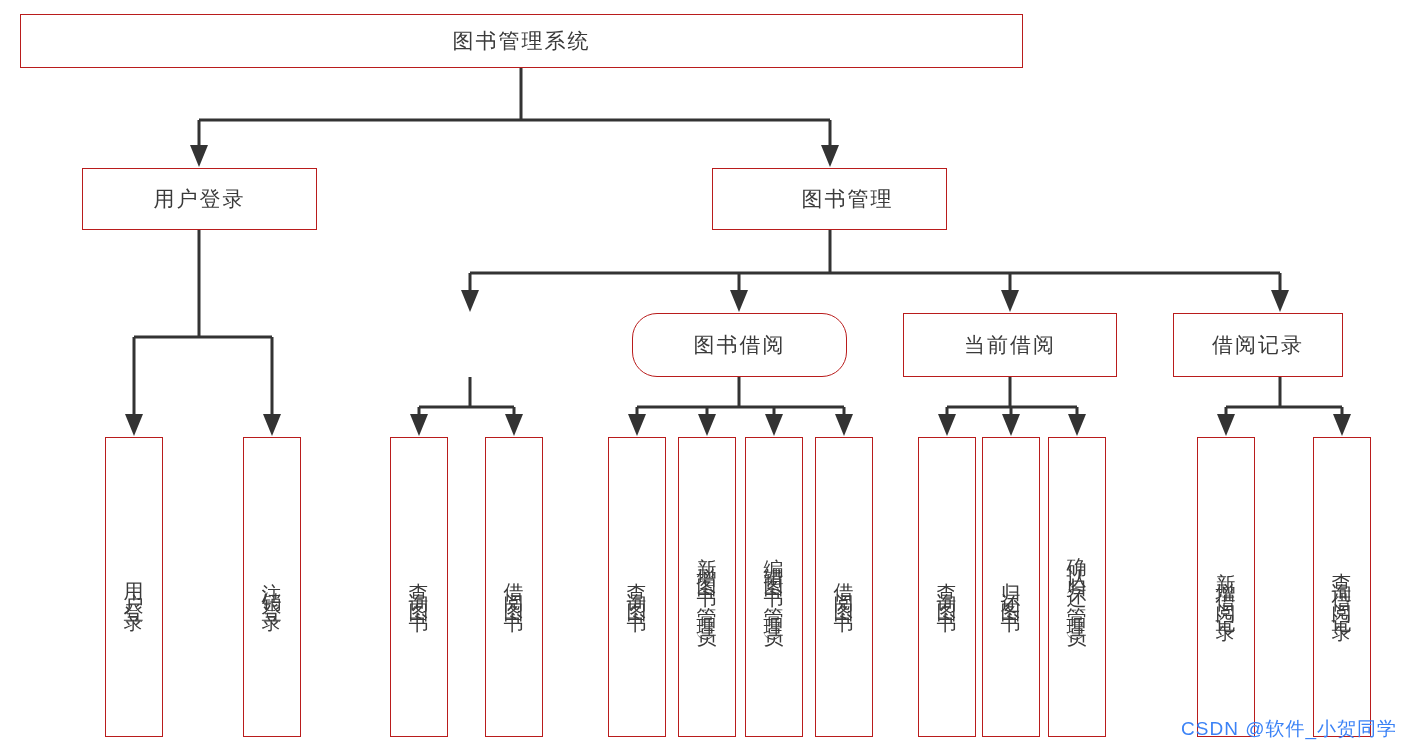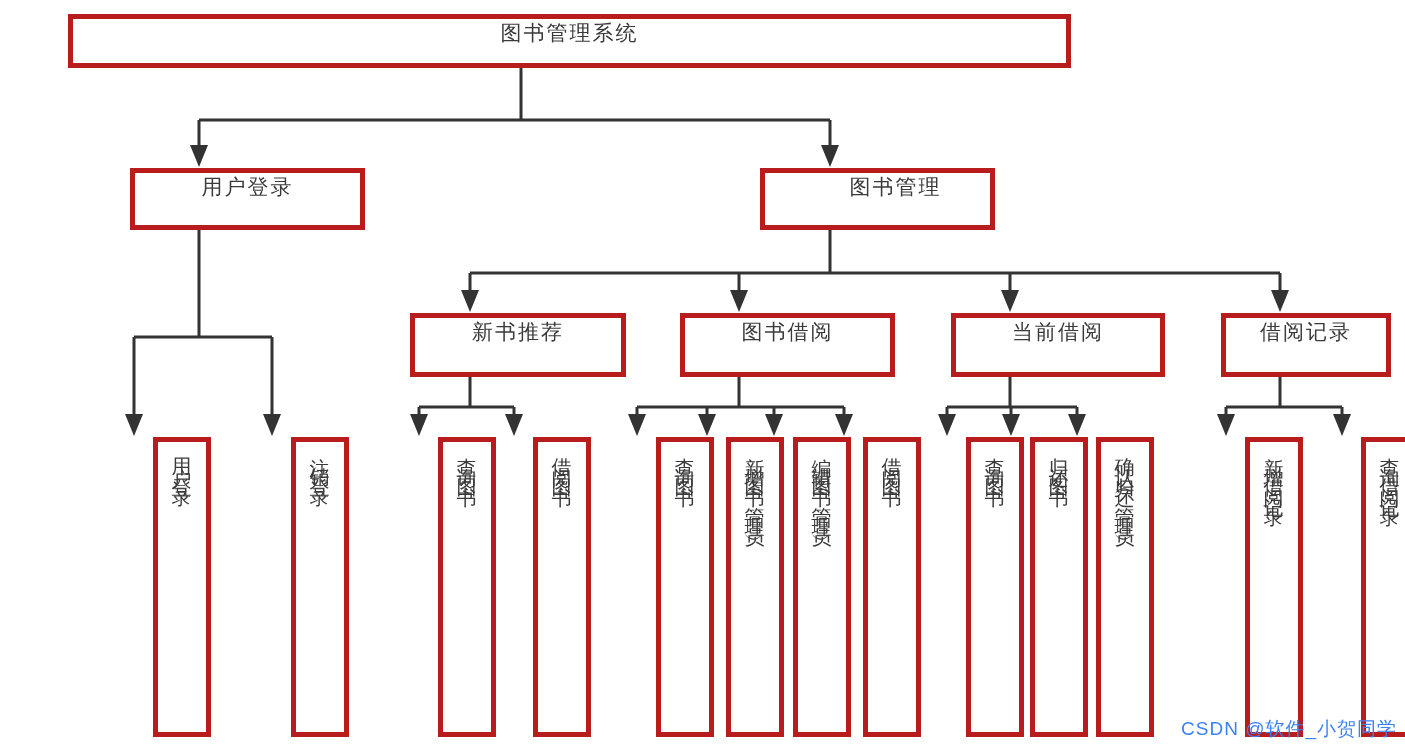--- a/index.html
+++ b/index.html
@@ -12,28 +12,27 @@
     overflow: hidden;
   }
   #connectors {
     position: absolute;
     left: 0; top: 0;
     z-index: 0;
   }
   .box {
     position: absolute;
     box-sizing: border-box;
-    border: 5px solid #b91c1c;
+    border: 1px solid #b91c1c;
     background: #ffffff;
     display: flex;
-    align-items: flex-start;
+    align-items: center;
     justify-content: center;
     z-index: 1;
     color: #3a3a3a;
-    margin-left: 48px;
   }
   .hbox {
     font-size: 21px;
     letter-spacing: 2px;
     white-space: nowrap;
   }
   .vbox {
     width: 58px;
     height: 300px;
     top: 437px;
@@ -106,24 +105,21 @@
     <span>图书管理系统</span>
   </div>
 
   <div class="box hbox" style="left:82px; top:168px; width:235px; height:62px;">
     <span>用户登录</span>
   </div>
   <div class="box hbox" style="left:712px; top:168px; width:235px; height:62px;padding-left:36px;">
     <span>图书管理</span>
   </div>
 
-  <div class="box hbox" style="left:362px; top:313px; width:216px; height:64px;">
-    <span>新书推荐</span>
-  </div>
-  <div class="box hbox" style="left:632px; top:313px; width:215px; height:64px;">
+  <div class="box hbox" style="left:632px; top:313px; width:215px; height:64px;border-radius:25px;">
     <span>图书借阅</span>
   </div>
   <div class="box hbox" style="left:903px; top:313px; width:214px; height:64px;">
     <span>当前借阅</span>
   </div>
   <div class="box hbox" style="left:1173px; top:313px; width:170px; height:64px;">
     <span>借阅记录</span>
   </div>
 
   <div class="box vbox" style="left:105px;">

